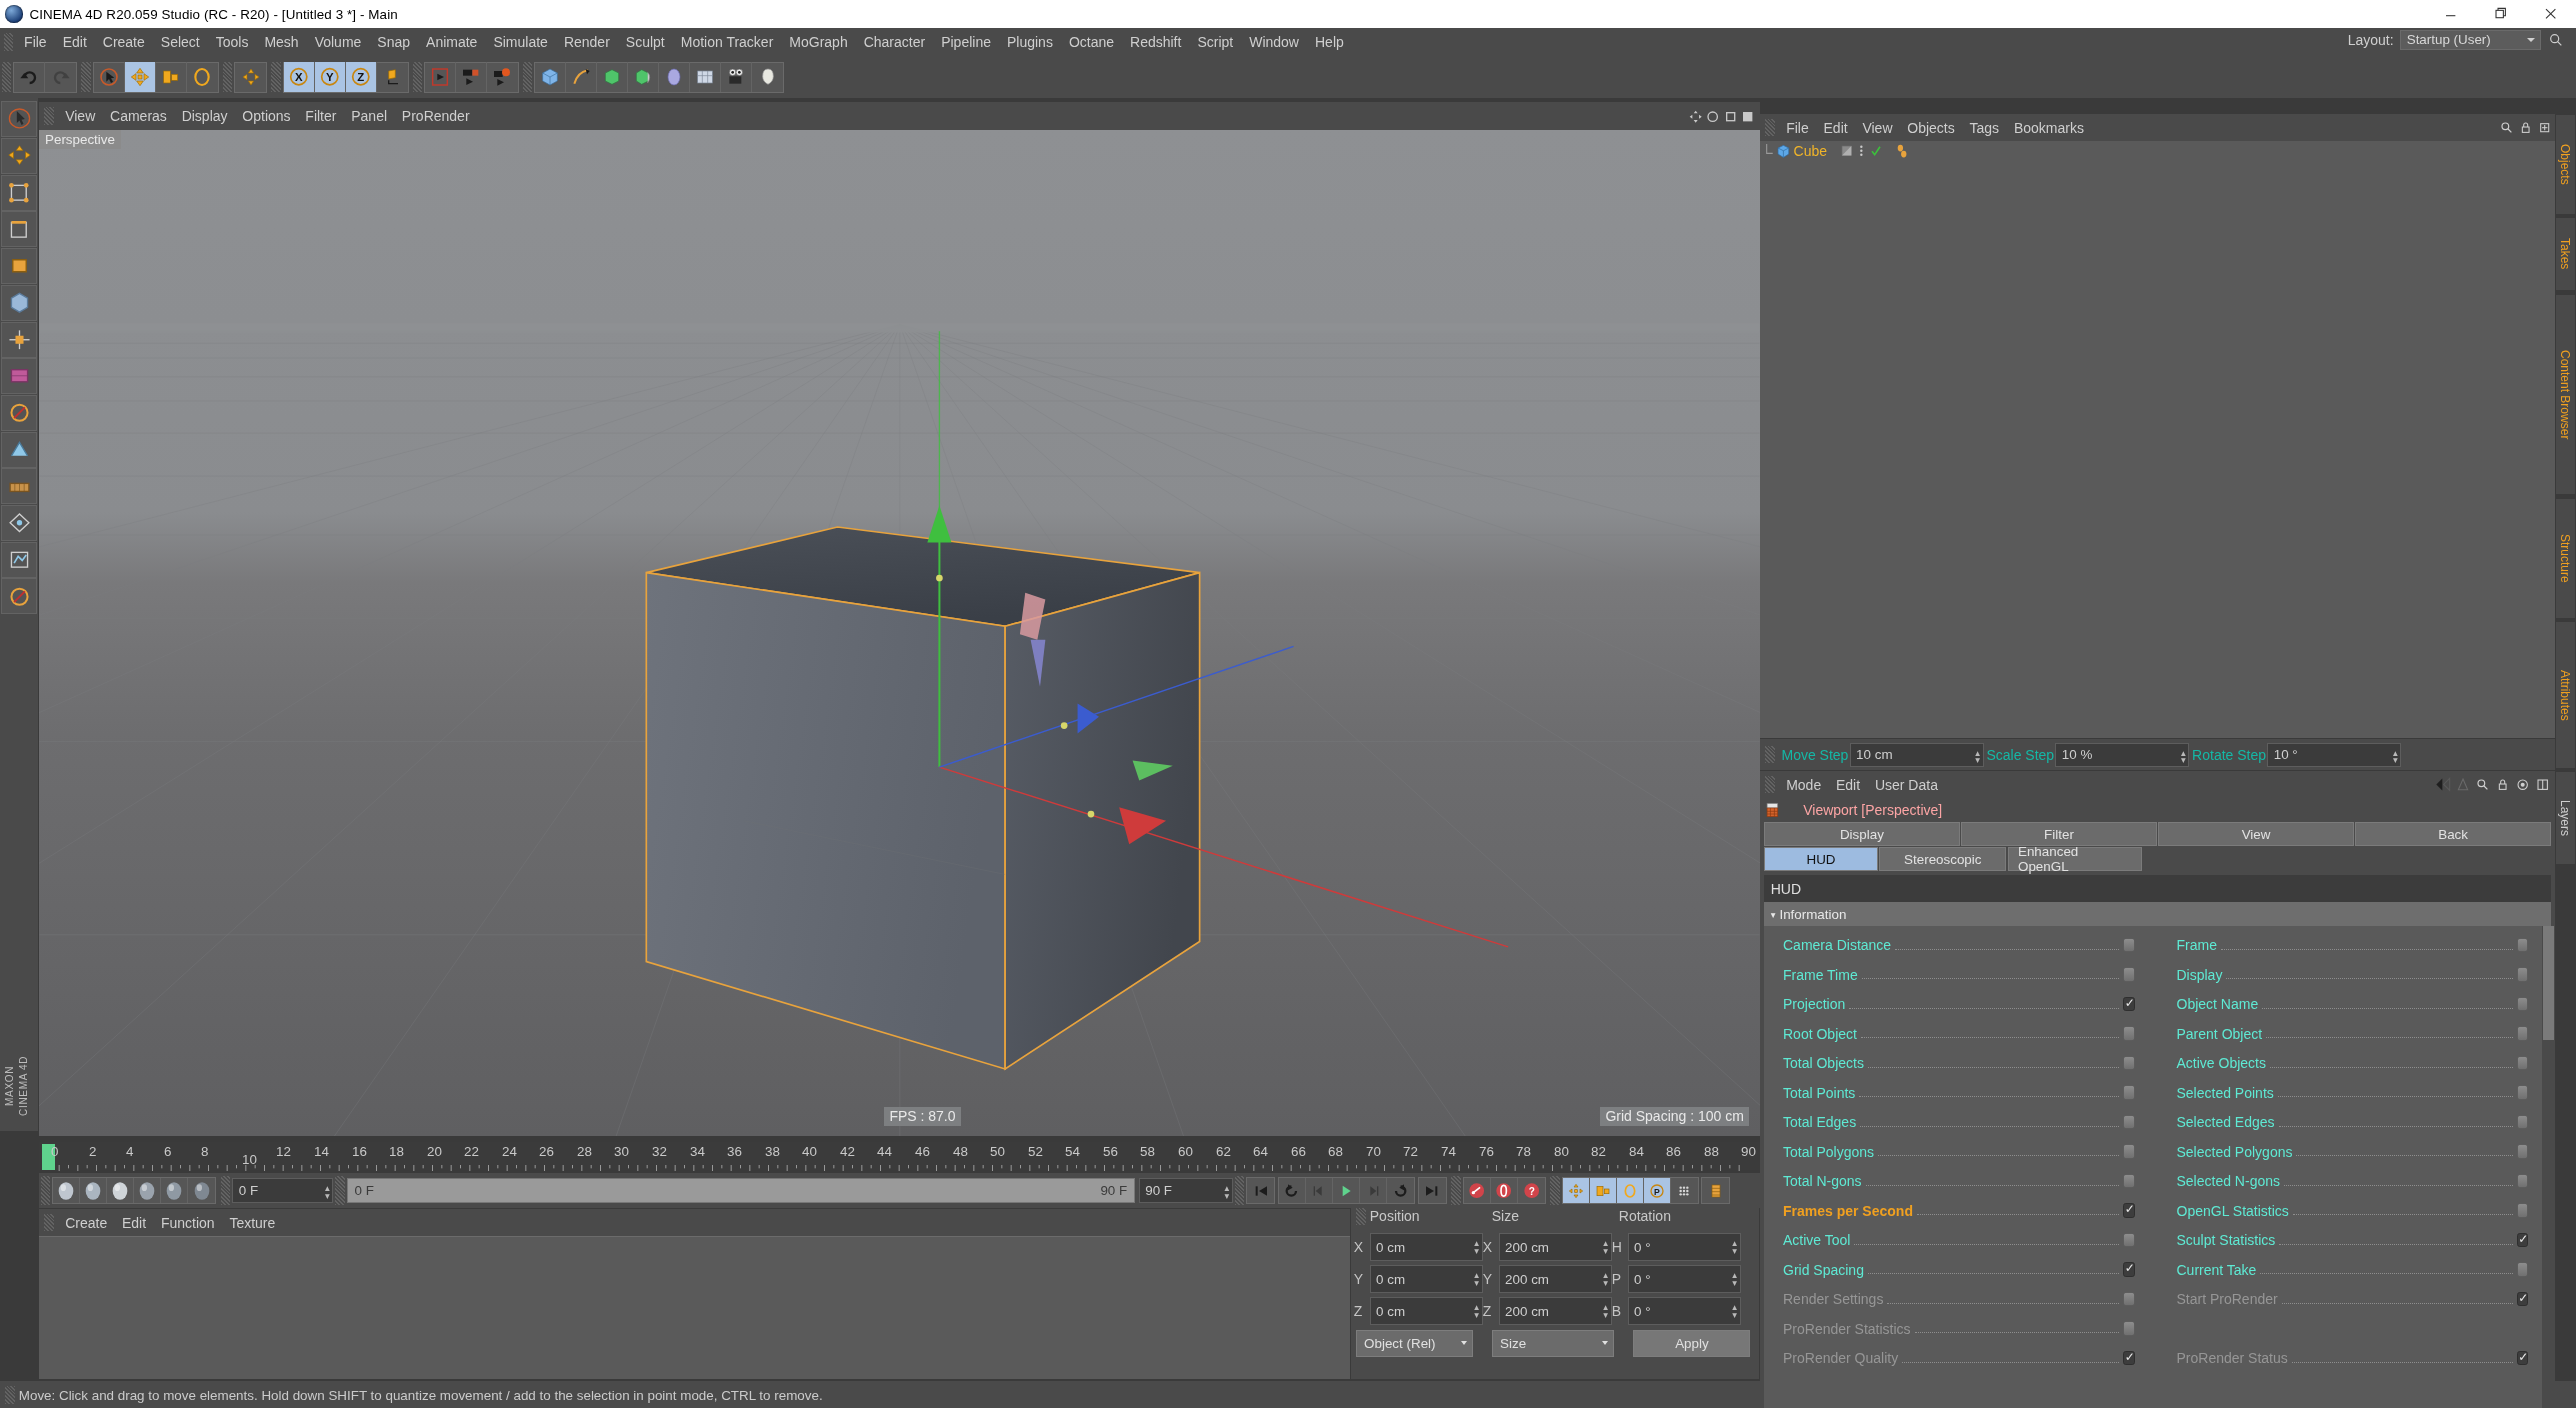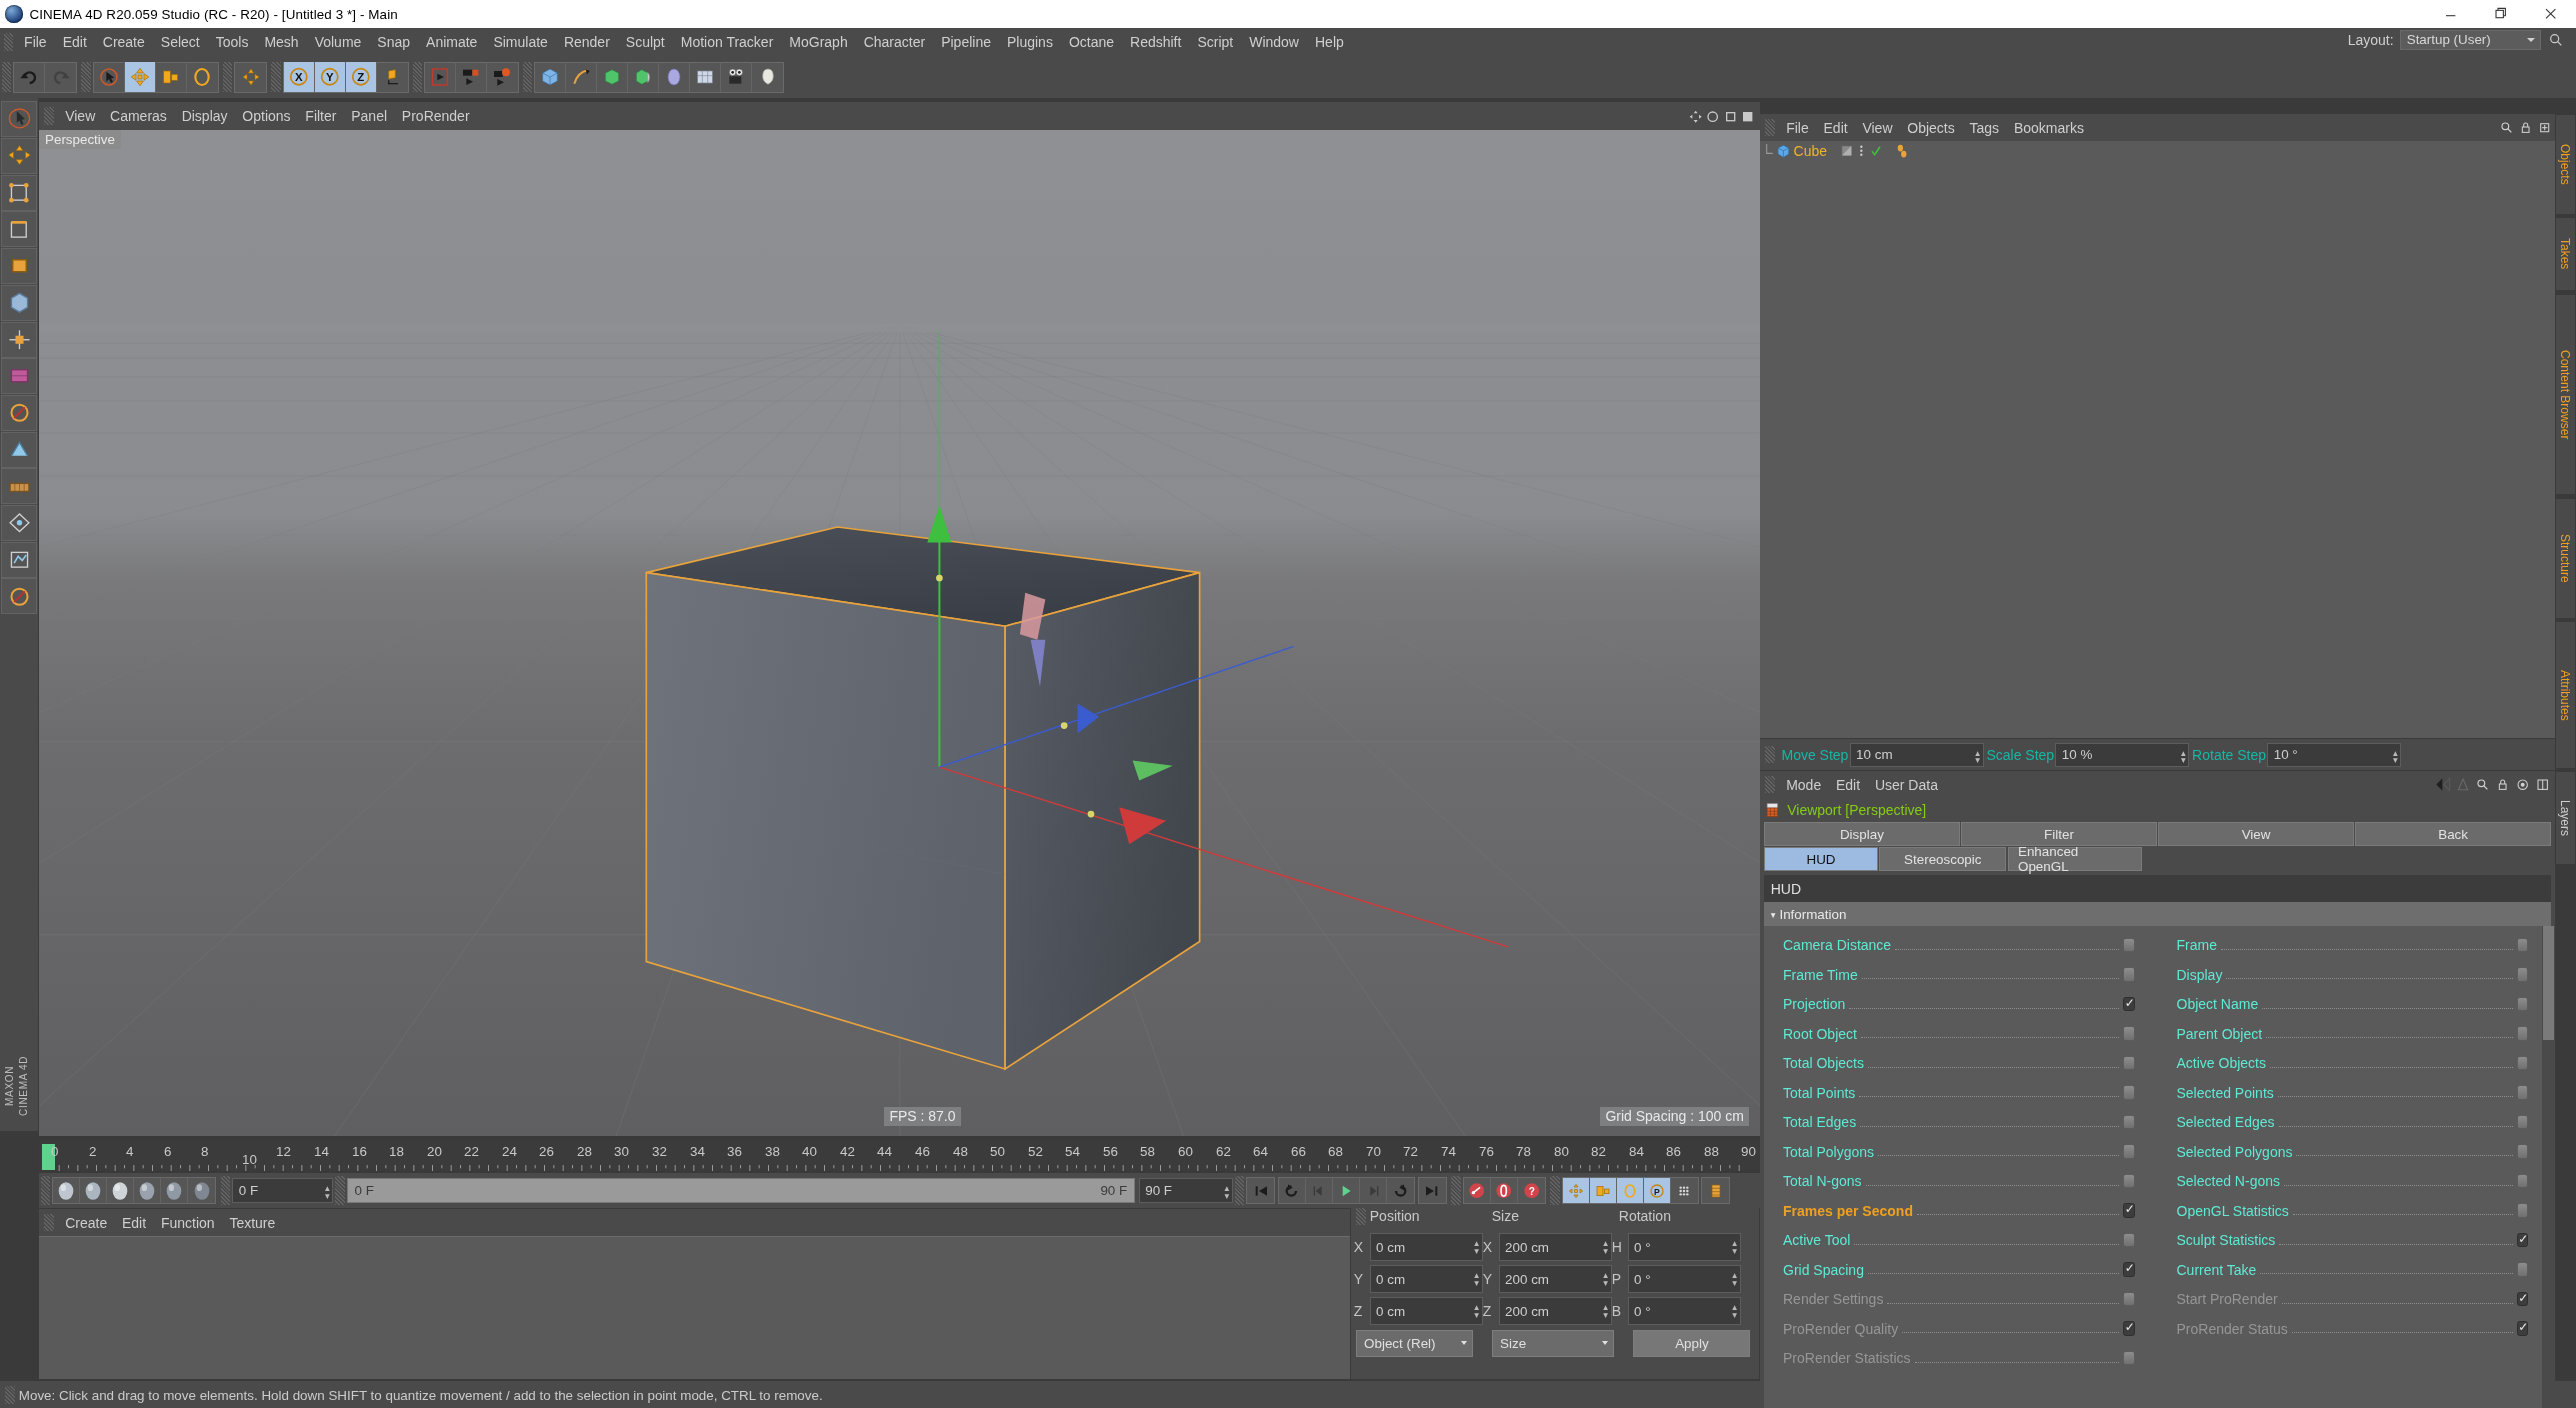--- a/index.html
+++ b/index.html
@@ -131,22 +131,22 @@
     background:#4a4a4a; display:flex; align-items:center; }
   .step-label { font-size:14px; color:#14b8a6; padding:0 1.3px 0 2.7px; white-space:nowrap;}
   .step-field { height:24px; background:#3b3b3b; border:0.7px solid #5d5d5d; color:#cfcfcf;
     font-size:13.4px; display:flex; align-items:center; padding:0 5.4px; position:relative; }
 
   
   #attr { position:absolute; left:1760px; top:771px; width:795px; height:610px;
     background:#4a4a4a; }
   #attr-menu { height:27px; display:flex; align-items:center; }
   #attr-menu-icons { position:absolute; right:5.4px; top:6px; display:flex; gap:6.7px; align-items:center;}
-  #attr-obj { height:24px; display:flex; align-items:center; gap:7px; padding-left:5.4px;
-    font-size:14px; color:#84cc16; }
+  #attr-obj { height:24px; display:flex; align-items:center; gap:23px; padding-left:5.4px;
+    font-size:14px; color:#fca5a5; }
   #attr-tabs1 { display:flex; padding:0 4px; gap:1.3px; }
   .atab { flex:1; height:24px; background:#6b6b6b; border:0.7px solid #7b7b7b; color:#e2e2e2;
     font-size:13.4px; display:flex; align-items:center; justify-content:center; }
   #attr-tabs2 { display:flex; padding:0 4px; gap:1.3px; margin-top:1.3px; }
   .atab2 { height:24px; background:#6b6b6b; border:0.7px solid #7b7b7b; color:#e2e2e2;
     font-size:13.4px; display:flex; align-items:center; justify-content:center; padding:0 9.4px;}
   .atab.sel, .atab2.sel { background:#9dbbe0; color:#101010; }
   #hud-title { margin:4px 4px 0 4px; height:27px; background:#3c3c3c; color:#e0e0e0;
     font-size:14px; display:flex; align-items:center; padding-left:6.7px; }
   #info-row { margin:0 4px; height:24px; background:#6e6e6e; color:#e8e8e8; font-size:13.4px;
@@ -1536,37 +1536,37 @@
             <span class="hchk"></span>
           </div>
           <div class="hcell">
             <span class="hlabel dim">Start ProRender</span>
             <span class="hdots"></span>
             <span class="hchk checked"></span>
           </div>
         </div>
         <div class="hrow">
           <div class="hcell">
+            <span class="hlabel dim">ProRender Statistics</span>
+            <span class="hdots"></span>
+            <span class="hchk"></span>
+          </div>
+          <div class="hcell"></div>
+        </div>
+        <div class="hrow">
+          <div class="hcell">
             <span class="hlabel dim">ProRender Quality</span>
             <span class="hdots"></span>
             <span class="hchk checked"></span>
           </div>
           <div class="hcell">
             <span class="hlabel dim">ProRender Status</span>
             <span class="hdots"></span>
             <span class="hchk checked"></span>
           </div>
-        </div>
-        <div class="hrow">
-          <div class="hcell">
-            <span class="hlabel dim">ProRender Statistics</span>
-            <span class="hdots"></span>
-            <span class="hchk"></span>
-          </div>
-          <div class="hcell"></div>
         </div>
       </div>
     <div id="hud-scroll">
       <div id="hud-thumb"></div>
     </div>
   </div>
 </div>
 
 <div id="right-tabs">
     <div class="vtab accent" style="top: 114px; height: 101px;">Objects</div>

